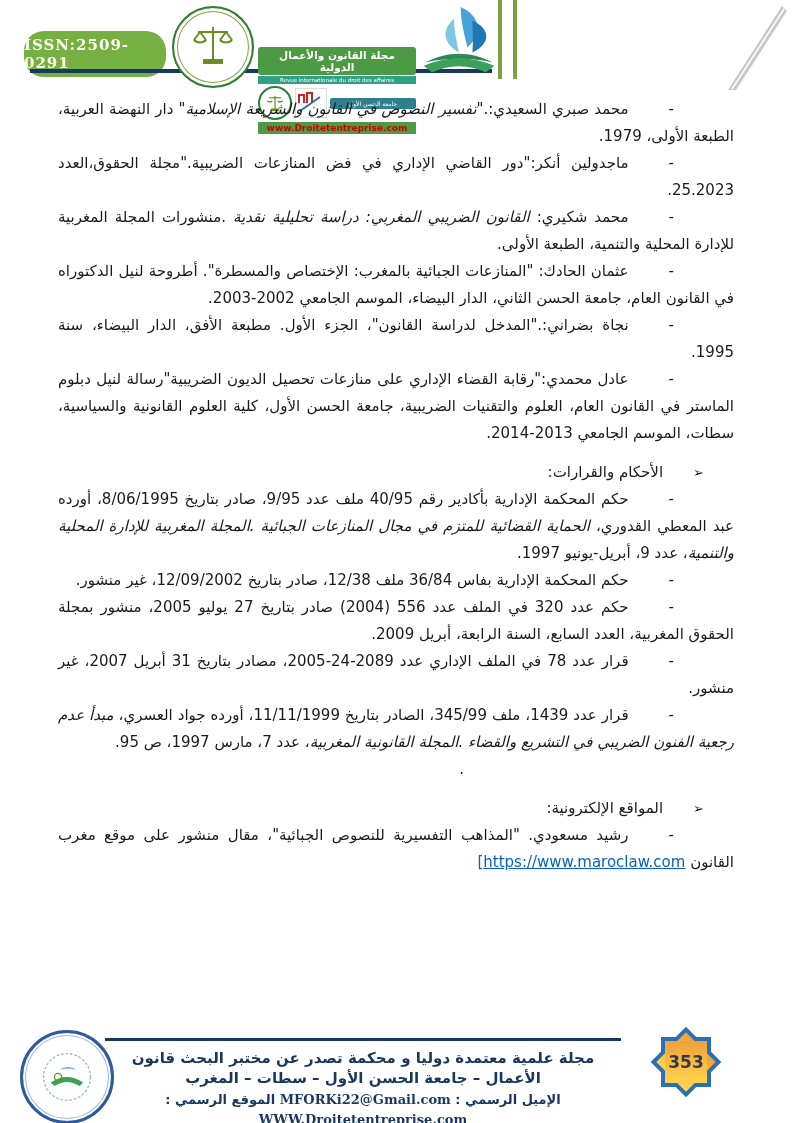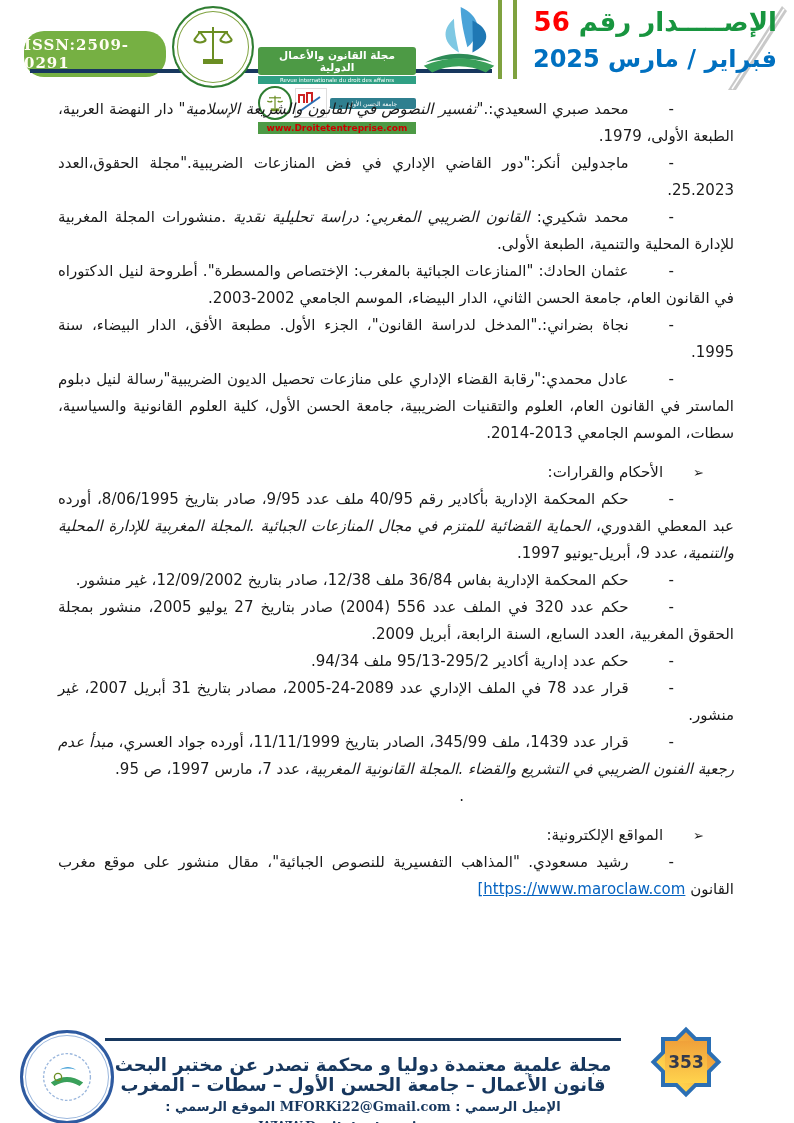--- a/index.html
+++ b/index.html
@@ -68,21 +68,21 @@
   .lnk{color:#0563c1;text-decoration:underline;cursor:pointer;}
   .dot-line{margin-right:270px;}
   
   .stamp{
     position:absolute;left:20px;top:1030px;width:88px;height:88px;border-radius:50%;
     background:#fff;border:3px solid #2e5aa0;box-shadow:inset 0 0 0 2px #fff,inset 0 0 0 3px #9bb7dd;
     display:flex;align-items:center;justify-content:center;
   }
   .footer-mid{position:absolute;left:105px;top:1038px;width:516px;color:#17375e;direction:rtl;}
   .foot-rule{height:3px;background:#17375e;}
-  .foot-line1{font-size:18px;font-weight:bold;text-align:center;margin:14px 0 2px 0;line-height:20px;}
+  .foot-line1{font-size:15px;font-weight:bold;text-align:center;margin:7px 0 2px 0;line-height:20px;}
   .foot-line2{font-size:13px;font-weight:bold;text-align:center;margin:2px 0 7px 0;line-height:20px;}
   .foot-latin{font-family:"DejaVu Serif",serif;margin-top:12px;}
   .star{position:absolute;left:650px;top:1026px;width:72px;height:72px;}
   .sq{position:absolute;left:50%;top:50%;}
   .sq-b1{width:50px;height:50px;background:#2b6fb4;transform:translate(-50%,-50%);}
   .sq-b2{width:50px;height:50px;background:#2b6fb4;transform:translate(-50%,-50%) rotate(45deg);}
   .sq-o1{width:42px;height:42px;background:linear-gradient(#f0a13a,#ffd34d);transform:translate(-50%,-50%);}
   .sq-o2{width:42px;height:42px;background:linear-gradient(#f0a13a,#ffd34d);transform:translate(-50%,-50%) rotate(45deg);}
   .star-num{
     position:absolute;left:0;top:0;width:72px;height:72px;display:flex;align-items:center;justify-content:center;
@@ -154,40 +154,32 @@
     </svg>
   </div>
 
   <div class="green-bars"></div>
 
   <svg class="slash" viewBox="0 0 68 92">
     <polygon points="60,4 65,9 14,88 6,88" fill="#c9c9c9"></polygon>
     <line x1="62" y1="7" x2="10" y2="87" stroke="#ffffff" stroke-width="1.5"></line>
   </svg>
 
-  <div class="issue-block">
-    <div class="issue-line1">
-      <span>الإصـــــدار رقم</span>
-      <span class="issue-num">56</span>
-    </div>
-    <div class="issue-line2">فبراير / مارس 2025</div>
-  </div>
 
   <div class="refs">
       <div class="blk ref"><span class="dash">-</span><span class="tab"></span><span>محمد صبري السعيدي:."</span><span class="it">تفسير النصوص في القانون والشريعة الإسلامية</span><span>" دار النهضة العربية، الطبعة الأولى، 1979.</span></div>
       <div class="blk ref"><span class="dash">-</span><span class="tab"></span><span>ماجدولين أنكر:"دور القاضي الإداري في فض المنازعات الضريبية."مجلة الحقوق،العدد 25.2023.</span></div>
       <div class="blk ref"><span class="dash">-</span><span class="tab"></span><span>محمد شكيري: </span><span class="it">القانون الضريبي المغربي: دراسة تحليلية نقدية</span><span> .منشورات المجلة المغربية للإدارة المحلية والتنمية، الطبعة الأولى.</span></div>
       <div class="blk ref"><span class="dash">-</span><span class="tab"></span><span>عثمان الحادك: "المنازعات الجبائية بالمغرب: الإختصاص والمسطرة". أطروحة لنيل الدكتوراه في القانون العام، جامعة الحسن الثاني، الدار البيضاء، الموسم الجامعي 2002-2003.</span></div>
       <div class="blk ref"><span class="dash">-</span><span class="tab"></span><span>نجاة بضراني:."المدخل لدراسة القانون"، الجزء الأول. مطبعة الأفق، الدار البيضاء، سنة 1995.</span></div>
       <div class="blk ref"><span class="dash">-</span><span class="tab"></span><span>عادل محمدي:"رقابة القضاء الإداري على منازعات تحصيل الديون الضريبية"رسالة لنيل دبلوم الماستر في القانون العام، العلوم والتقنيات الضريبية، جامعة الحسن الأول، كلية العلوم القانونية والسياسية، سطات، الموسم الجامعي 2013-2014.</span></div>
       <div class="blk heading"><span class="arrow">➢</span><span class="tab2"></span><span class="htxt">الأحكام والقرارات:</span></div>
       <div class="blk ref"><span class="dash">-</span><span class="tab"></span><span>حكم المحكمة الإدارية بأكادير رقم 40/95 ملف عدد 9/95، صادر بتاريخ 8/06/1995، أورده عبد المعطي القدوري، </span><span class="it">الحماية القضائية للمتزم في مجال المنازعات الجبائية .المجلة المغربية للإدارة المحلية والتنمية</span><span>، عدد 9، أبريل-يونيو 1997.</span></div>
       <div class="blk ref"><span class="dash">-</span><span class="tab"></span><span>حكم المحكمة الإدارية بفاس 36/84 ملف 12/38، صادر بتاريخ 12/09/2002، غير منشور.</span></div>
       <div class="blk ref"><span class="dash">-</span><span class="tab"></span><span>حكم عدد 320 في الملف عدد 556 (2004) صادر بتاريخ 27 يوليو 2005، منشور بمجلة الحقوق المغربية، العدد السابع، السنة الرابعة، أبريل 2009.</span></div>
-      <div class="blk ref"><span class="dash">-</span><span class="tab"></span><span>حكم عدد إدارية أكادير 295/2-95/13 ملف 94/34.</span></div>
       <div class="blk ref"><span class="dash">-</span><span class="tab"></span><span>قرار عدد 78 في الملف الإداري عدد 2089-24-2005، مصادر بتاريخ 31 أبريل 2007، غير منشور.</span></div>
       <div class="blk ref"><span class="dash">-</span><span class="tab"></span><span>قرار عدد 1439، ملف 345/99، الصادر بتاريخ 11/11/1999، أورده جواد العسري، </span><span class="it">مبدأ عدم رجعية الفنون الضريبي في التشريع والقضاء .المجلة القانونية المغربية</span><span>، عدد 7، مارس 1997، ص 95.</span></div>
       <div class="blk dot-line">.</div>
       <div class="blk heading"><span class="arrow">➢</span><span class="tab2"></span><span class="htxt">المواقع الإلكترونية:</span></div>
       <div class="blk ref"><span class="dash">-</span><span class="tab"></span><span>رشيد مسعودي. "المذاهب التفسيرية للنصوص الجبائية"، مقال منشور على موقع مغرب القانون </span><span class="lnk" dir="ltr">[https://www.maroclaw.com</span></div>
     </div>
 
   <div class="stamp">
     <svg width="54" height="54" viewBox="0 0 60 60">
       <circle cx="30" cy="30" r="26" fill="none" stroke="#9bb7dd" stroke-width="1.5" stroke-dasharray="3 2"></circle>

